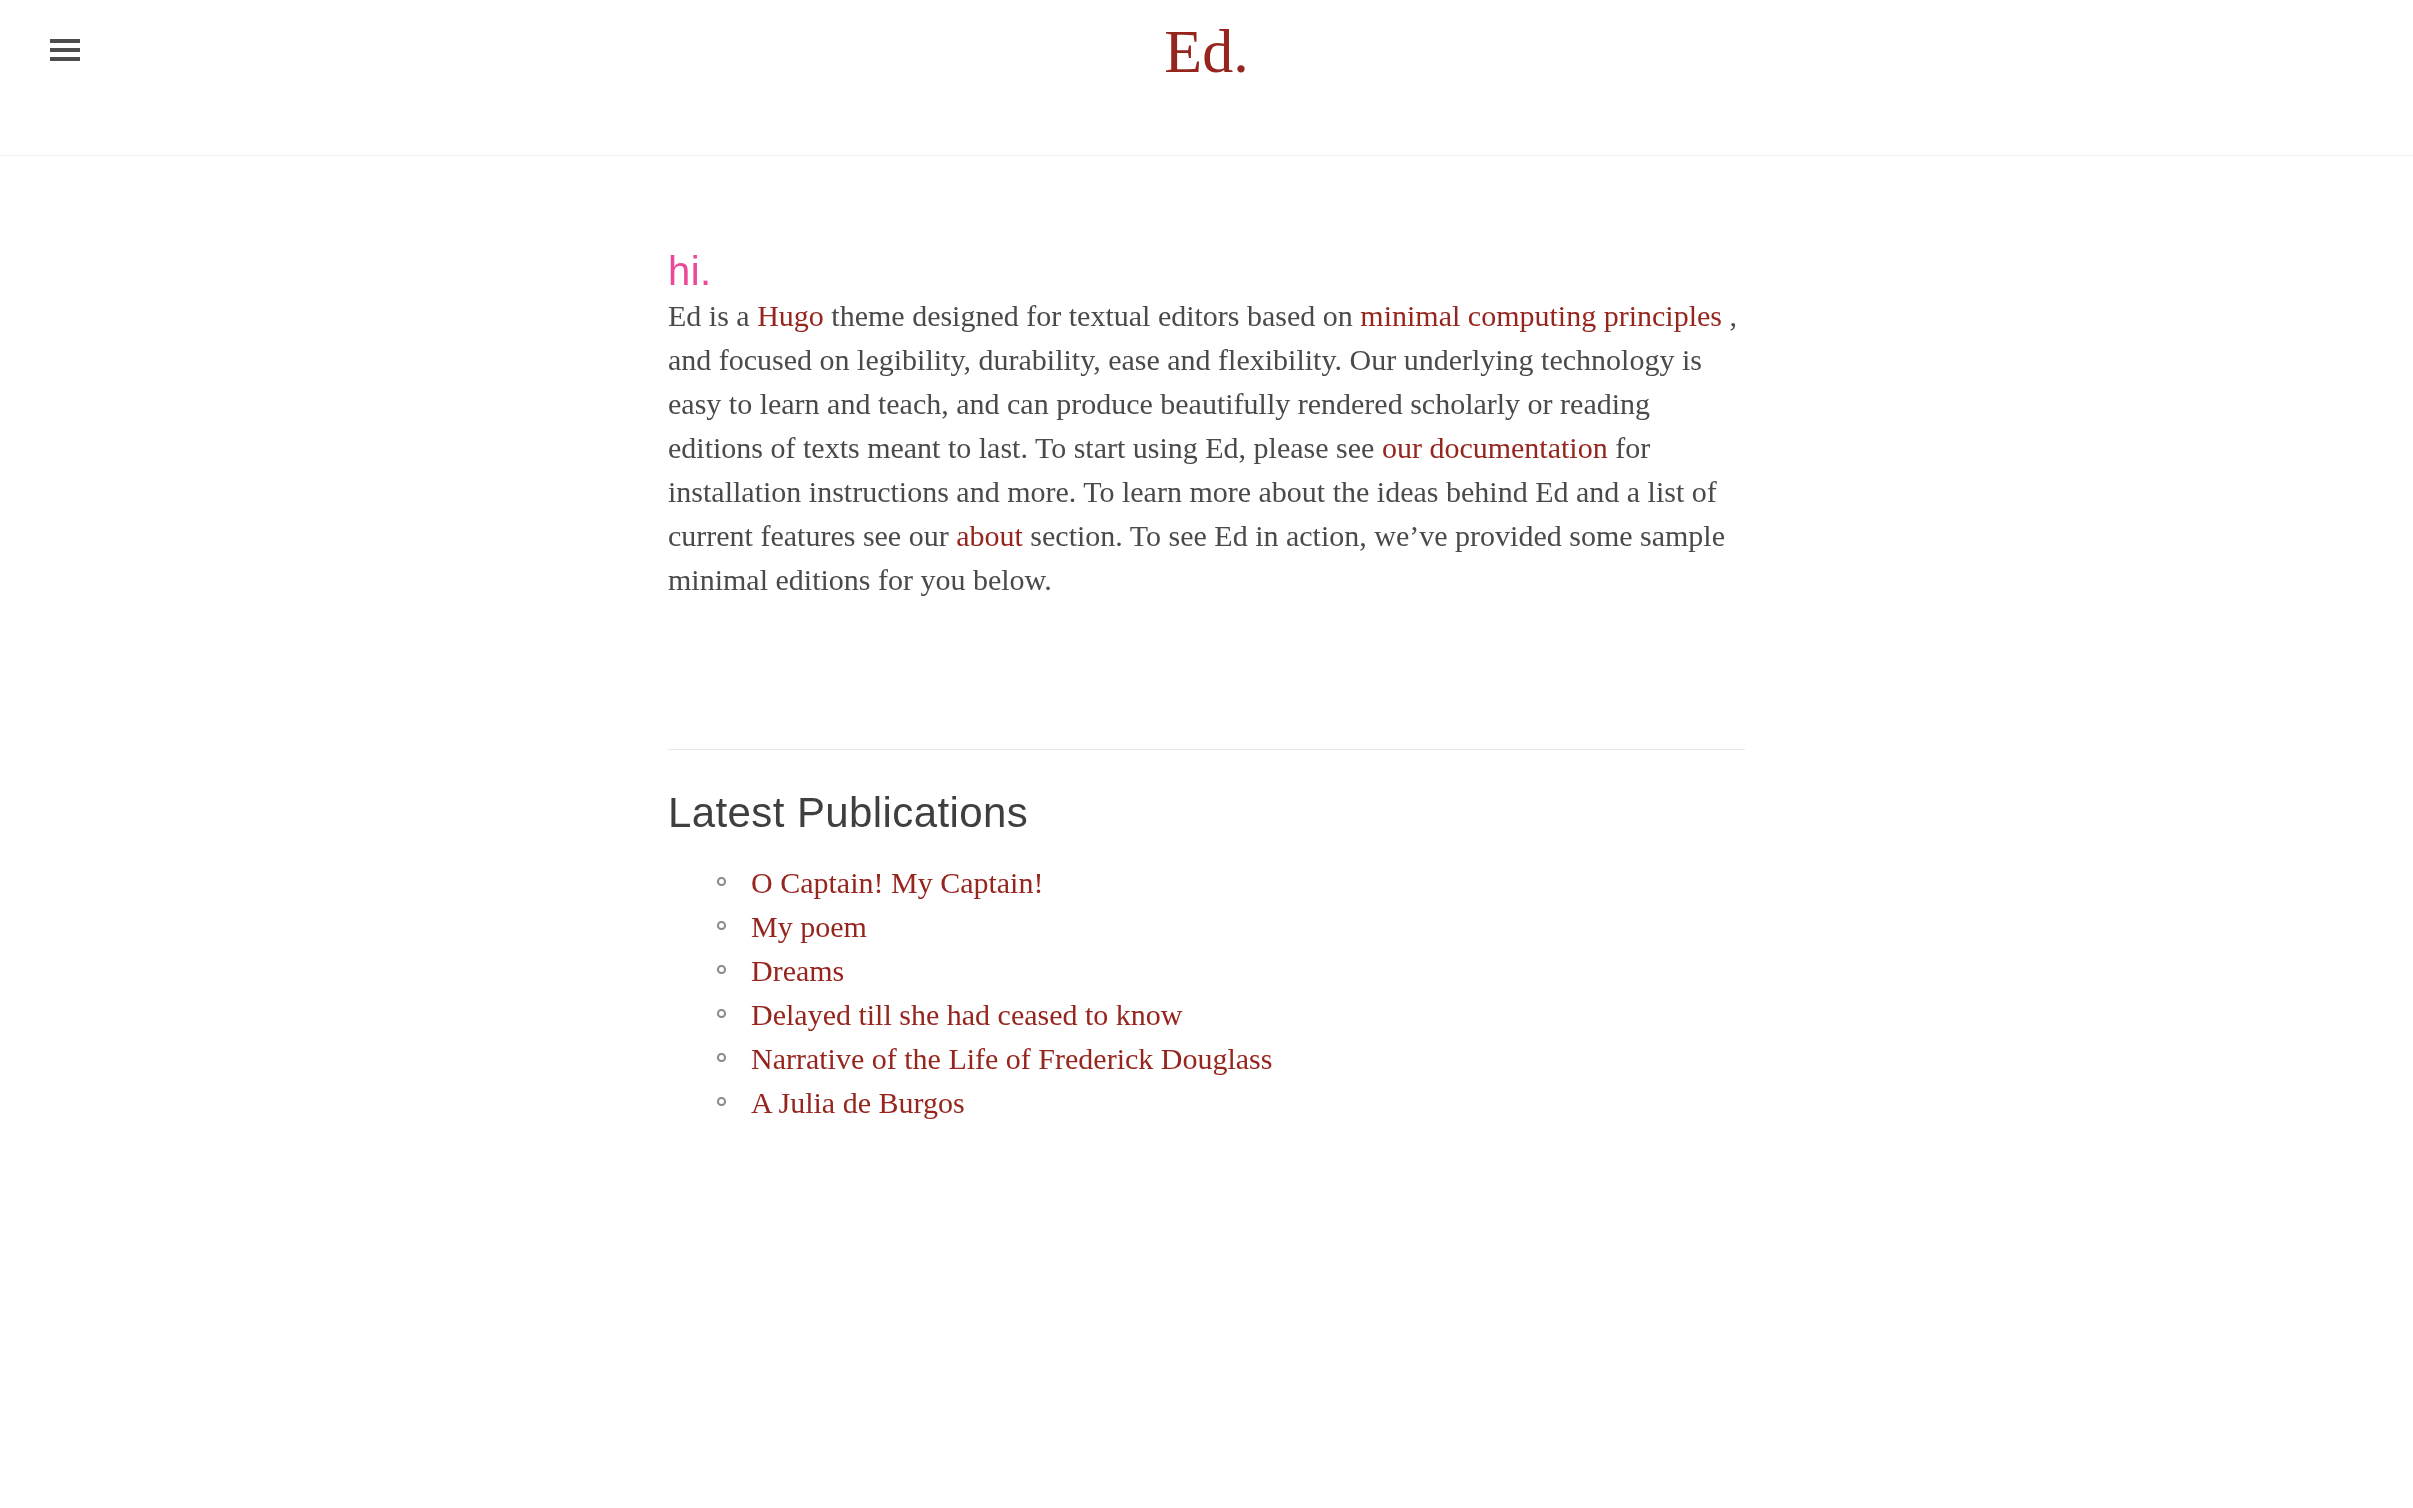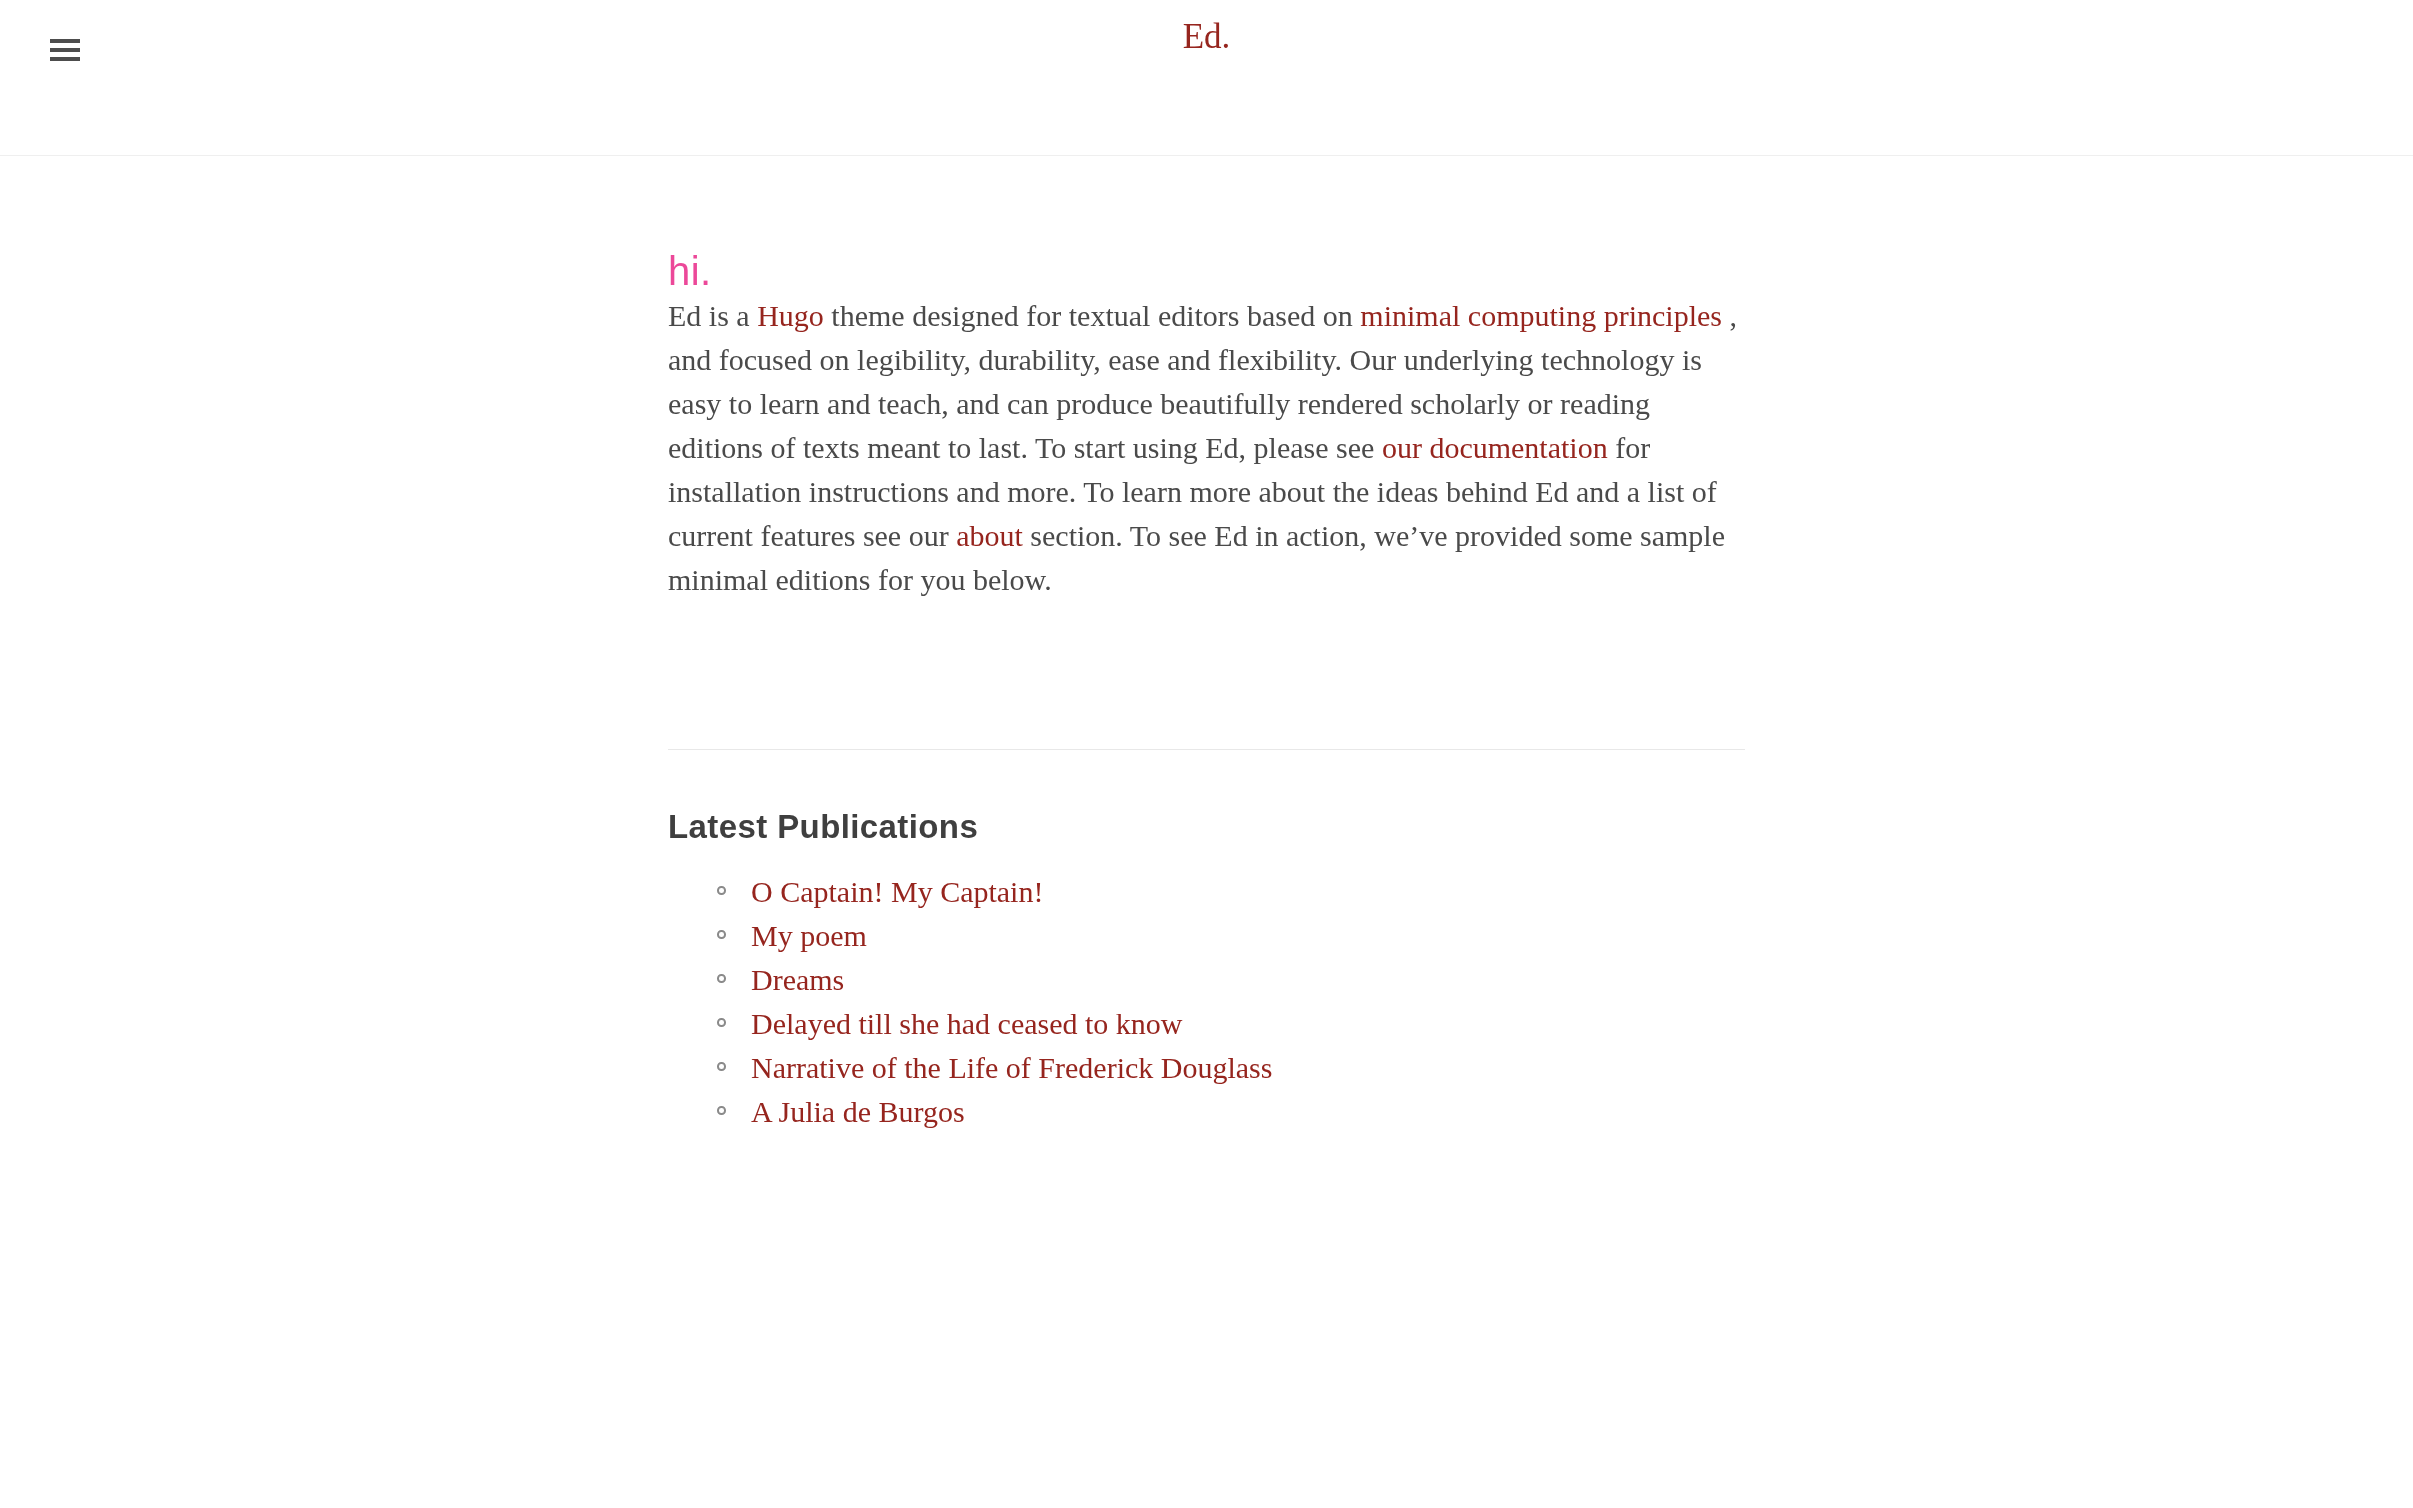--- a/index.html
+++ b/index.html
@@ -42,21 +42,21 @@
     display: block;
     width: 30px;
     height: 4.3px;
     background: #4d4d4d;
   }
   .site-title {
     display: inline-block;
     margin-top: 18.7px;
     font-family: "Liberation Serif", serif;
     font-weight: 400;
-    font-size: 35px;
+    font-size: 62px;
     line-height: 1.05;
     color: #96251e;
     text-decoration: none;
     cursor: pointer;
   }
   .site-subtitle {
     margin-top: 7.2px;
     font-size: 21.5px;
     letter-spacing: 1.1px;
     color: #585858;
@@ -88,23 +88,23 @@
 
   .section-divider {
     margin-top: 147px;
     border: none;
     border-top: 1.4px solid #e8e8e8;
     height: 0;
     width: 100%;
   }
 
   .publications-heading {
-    margin-top: 58px;
-    font-size: 33px;
-    font-weight: 700;
+    margin-top: 39px;
+    font-size: 42px;
+    font-weight: 400;
     color: #3f3f3f;
     letter-spacing: 0.4px;
   }
   .publications-list {
     margin-top: 24.4px;
     list-style: none;
   }
   .publications-list li {
     position: relative;
     padding-left: 83px;

